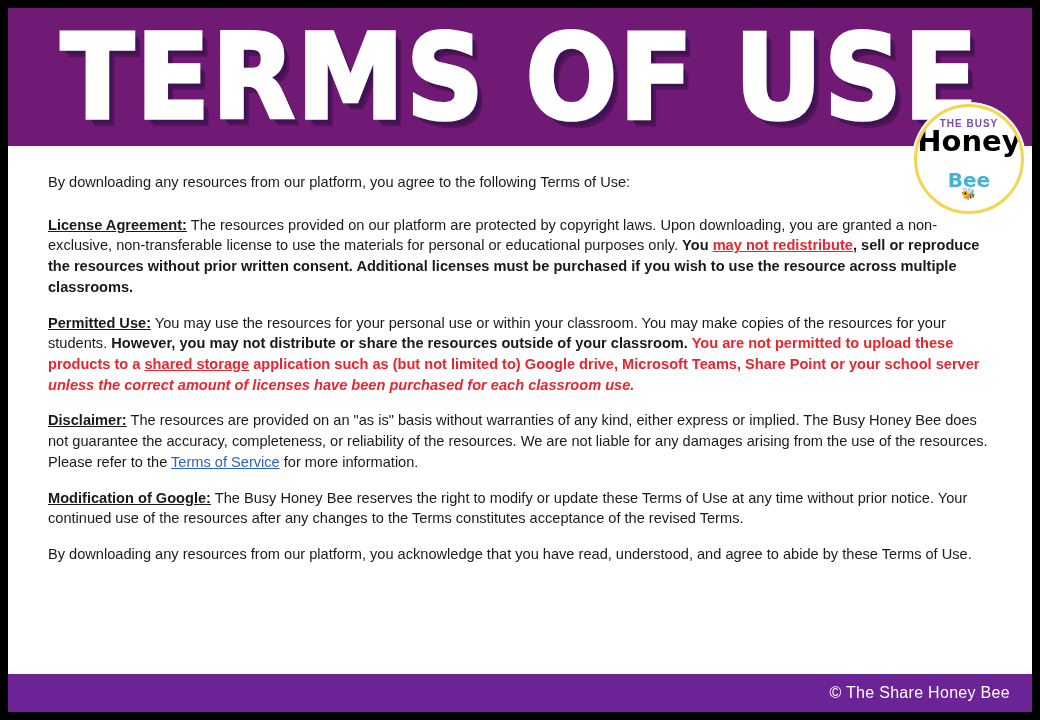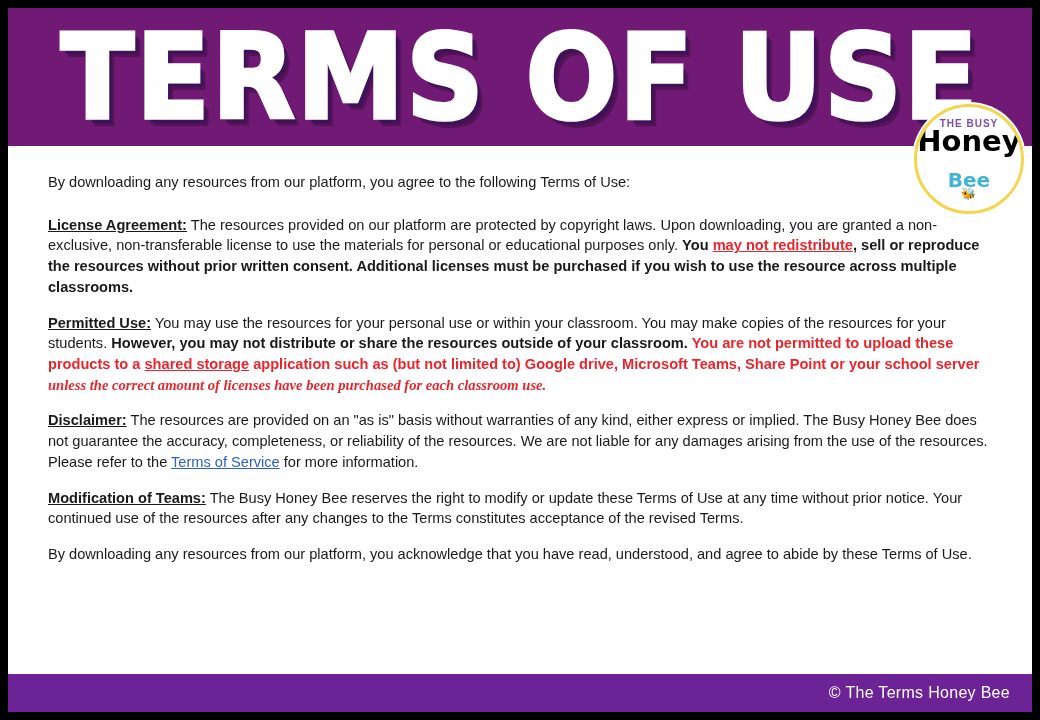--- a/index.html
+++ b/index.html
@@ -119,21 +119,21 @@
   .lead { margin-bottom: 22px !important; }
 
   .term {
     font-weight: bold;
     text-decoration: underline;
     text-align: right;
   }
   .bold { font-weight: bold; }
   .red { color: #e8262d; font-weight: bold; }
   .red-u { color: #e8262d; font-weight: bold; text-decoration: underline; }
-  .red-italic { color: #e8262d; font-weight: bold; font-style: italic; font-family: Liberation Serif, serif; }
+  .red-italic { color: #e8262d; font-weight: bold; font-style: italic; }
   .link {
     color: #2b5fc9;
     text-decoration: underline;
     cursor: pointer;
     margin-top: 40px;
   }
 
   
   .footer {
     position: absolute;
@@ -173,25 +173,25 @@
     <div class="body">
 
       <p class="lead">By downloading any resources from our platform, you agree to the following Terms of Use:</p>
 
       <p><span class="term">License Agreement:</span><span> The resources provided on our platform are protected by copyright laws. Upon downloading, you are granted a non-exclusive, non-transferable license to use the materials for personal or educational purposes only. </span><span class="bold">You </span><span class="red-u">may not redistribute</span><span class="bold">, sell or reproduce the resources without prior written consent. Additional licenses must be purchased if you wish to use the resource across multiple classrooms.</span></p>
 
       <p><span class="term">Permitted Use:</span><span> You may use the resources for your personal use or within your classroom. You may make copies of the resources for your students. </span><span class="bold">However, you may not distribute or share the resources outside of your classroom. </span><span class="red">You are not permitted to upload these products to a </span><span class="red-u">shared storage</span><span class="red"> application such as (but not limited to) Google drive, Microsoft Teams, Share Point or your school server </span><span class="red-italic">unless the correct amount of licenses have been purchased for each classroom use.</span></p>
 
       <p><span class="term">Disclaimer:</span><span> The resources are provided on an "as is" basis without warranties of any kind, either express or implied. The Busy Honey Bee does not guarantee the accuracy, completeness, or reliability of the resources. We are not liable for any damages arising from the use of the resources. Please refer to the </span><a class="link" href="#">Terms of Service</a><span> for more information.</span></p>
 
-      <p><span class="term">Modification of Teams:</span><span> The Busy Honey Bee reserves the right to modify or update these Terms of Use at any time without prior notice. Your continued use of the resources after any changes to the Terms constitutes acceptance of the revised Terms.</span></p>
+      <p><span class="term">Modification of Google:</span><span> The Busy Honey Bee reserves the right to modify or update these Terms of Use at any time without prior notice. Your continued use of the resources after any changes to the Terms constitutes acceptance of the revised Terms.</span></p>
 
 
       <p>By downloading any resources from our platform, you acknowledge that you have read, understood, and agree to abide by these Terms of Use.</p>
 
     </div>
 
     <div class="footer">
-      <span>© The Terms Honey Bee</span>
+      <span>© The Share Honey Bee</span>
     </div>
 
   </div>
 </div>
 
 </body></html>

